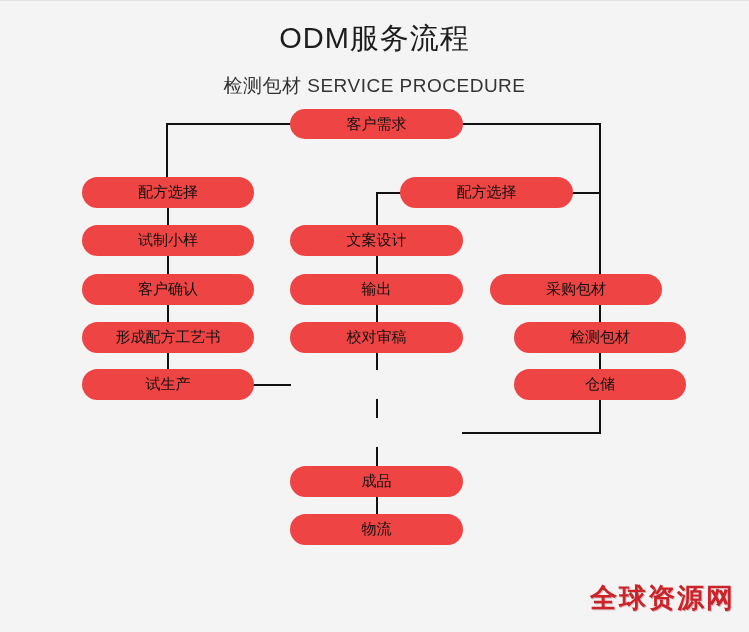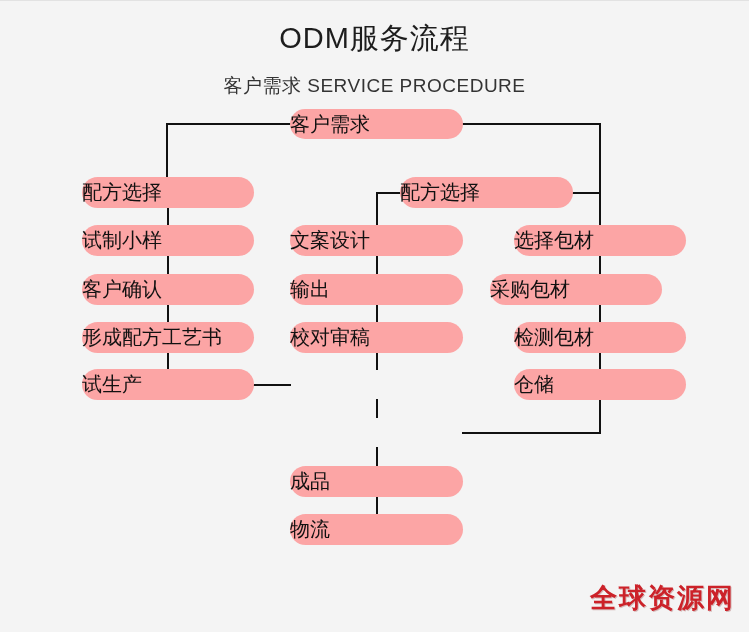--- a/index.html
+++ b/index.html
@@ -34,27 +34,27 @@
     top: 72px;
     width: 749px;
     text-align: center;
     font-size: 19px;
     color: #333333;
     letter-spacing: 0.5px;
     font-weight: 400;
   }
   .node {
     position: absolute;
-    background: #fca5a5;
+    background: #ef4444;
     border-radius: 16px;
     color: #111111;
-    font-size: 20px;
+    font-size: 15px;
     display: flex;
     align-items: center;
-    justify-content: flex-start;
+    justify-content: center;
     box-sizing: border-box;
     white-space: nowrap;
   }
   .conn {
     position: absolute;
     background: #111111;
   }
   .conn.h { height: 1.6px; }
   .conn.v { width: 1.6px; }
   #watermark {
@@ -67,21 +67,21 @@
     letter-spacing: 2px;
     text-shadow: 1px 1px 0 rgba(120,0,0,0.25);
   }
 </style>
 </head>
 <body>
 
 <div id="page">
 
   <div id="title">ODM服务流程</div>
-  <div id="subtitle">客户需求 SERVICE PROCEDURE</div>
+  <div id="subtitle">检测包材 SERVICE PROCEDURE</div>
 
   <div class="conn h" style="left:166px; top:122px; width:126px;"></div>
   <div class="conn v" style="left:166px; top:122px; height:55px;"></div>
 
   <div class="conn h" style="left:462px; top:122px; width:139px;"></div>
   <div class="conn v" style="left:599px; top:122px; height:70px;"></div>
   <div class="conn h" style="left:571px; top:191px; width:29px;"></div>
 
   <div class="conn v" style="left:167px; top:206px; height:19px;"></div>
   <div class="conn v" style="left:167px; top:254px; height:20px;"></div>
@@ -136,23 +136,20 @@
   <div class="node" style="left:290px; top:321px; width:173px; height:31px;">
     <span>校对审稿</span>
   </div>
   <div class="node" style="left:290px; top:465px; width:173px; height:31px;">
     <span>成品</span>
   </div>
   <div class="node" style="left:290px; top:513px; width:173px; height:31px;">
     <span>物流</span>
   </div>
 
-  <div class="node" style="left:514px; top:224px; width:172px; height:31px;">
-    <span>选择包材</span>
-  </div>
   <div class="node" style="left:490px; top:273px; width:172px; height:31px;">
     <span>采购包材</span>
   </div>
   <div class="node" style="left:514px; top:321px; width:172px; height:31px;">
     <span>检测包材</span>
   </div>
   <div class="node" style="left:514px; top:368px; width:172px; height:31px;">
     <span>仓储</span>
   </div>
 

